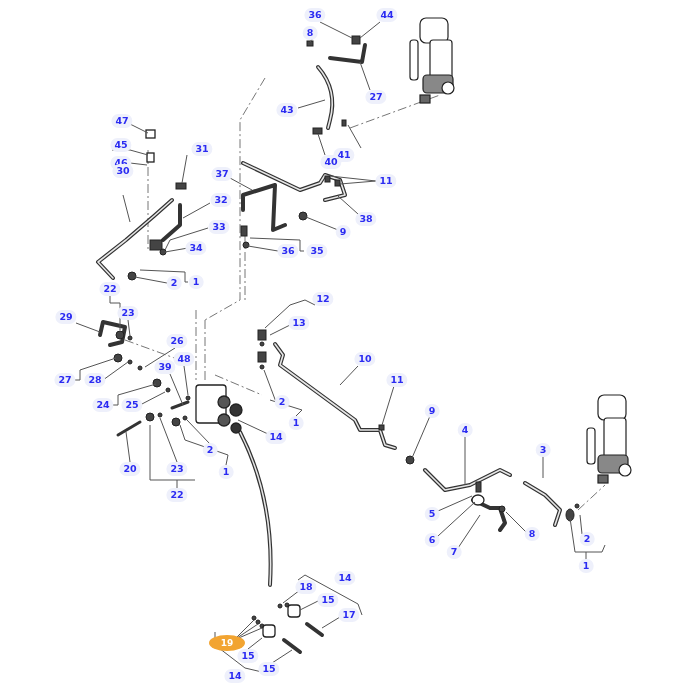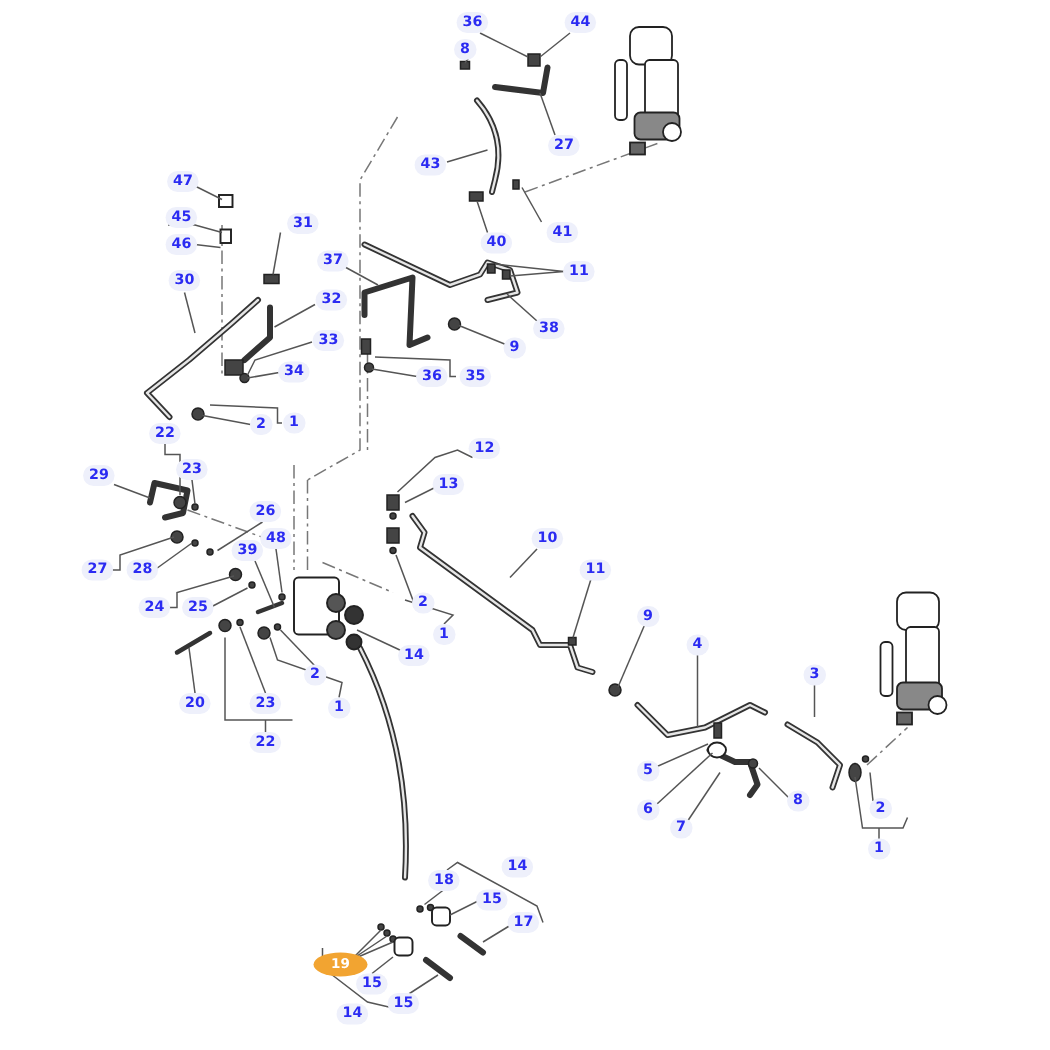--- a/index.html
+++ b/index.html
@@ -197,27 +197,27 @@
       <path class="ln" d="M272 663 L292 650"></path>
       <path class="ln" d="M215 632 L215 645 L245 668 L262 672 L275 670"></path>
     </g>
   </svg>
 
   <span class="callout" style="left:315px;top:15px">36</span>
   <span class="callout" style="left:387px;top:15px">44</span>
   <span class="callout" style="left:310px;top:33px">8</span>
   <span class="callout" style="left:376px;top:97px">27</span>
   <span class="callout" style="left:287px;top:110px">43</span>
-  <span class="callout" style="left:375px;top:155px">41</span>
+  <span class="callout" style="left:344px;top:155px">41</span>
   <span class="callout" style="left:331px;top:162px">40</span>
   <span class="callout" style="left:122px;top:121px">47</span>
   <span class="callout" style="left:121px;top:145px">45</span>
   <span class="callout" style="left:121px;top:163px">46</span>
   <span class="callout" style="left:202px;top:149px">31</span>
-  <span class="callout" style="left:123px;top:187px">30</span>
+  <span class="callout" style="left:123px;top:171px">30</span>
   <span class="callout" style="left:222px;top:174px">37</span>
   <span class="callout" style="left:386px;top:181px">11</span>
   <span class="callout" style="left:221px;top:200px">32</span>
   <span class="callout" style="left:366px;top:219px">38</span>
   <span class="callout" style="left:219px;top:227px">33</span>
   <span class="callout" style="left:343px;top:232px">9</span>
   <span class="callout" style="left:196px;top:248px">34</span>
   <span class="callout" style="left:288px;top:251px">36</span>
   <span class="callout" style="left:317px;top:251px">35</span>
   <span class="callout" style="left:174px;top:283px">2</span>
@@ -247,20 +247,20 @@
   <span class="callout" style="left:177px;top:469px">23</span>
   <span class="callout" style="left:226px;top:472px">1</span>
   <span class="callout" style="left:177px;top:495px">22</span>
   <span class="callout" style="left:432px;top:514px">5</span>
   <span class="callout" style="left:532px;top:534px">8</span>
   <span class="callout" style="left:432px;top:540px">6</span>
   <span class="callout" style="left:587px;top:539px">2</span>
   <span class="callout" style="left:454px;top:552px">7</span>
   <span class="callout" style="left:586px;top:566px">1</span>
   <span class="callout" style="left:345px;top:578px">14</span>
-  <span class="callout" style="left:296px;top:587px">18</span>
+  <span class="callout" style="left:306px;top:587px">18</span>
   <span class="callout" style="left:328px;top:600px">15</span>
   <span class="callout" style="left:349px;top:615px">17</span>
   <span class="callout hl" style="left:227px;top:643px">19</span>
   <span class="callout" style="left:248px;top:656px">15</span>
   <span class="callout" style="left:269px;top:669px">15</span>
   <span class="callout" style="left:235px;top:676px">14</span>
 </div>
 
 </body></html>

